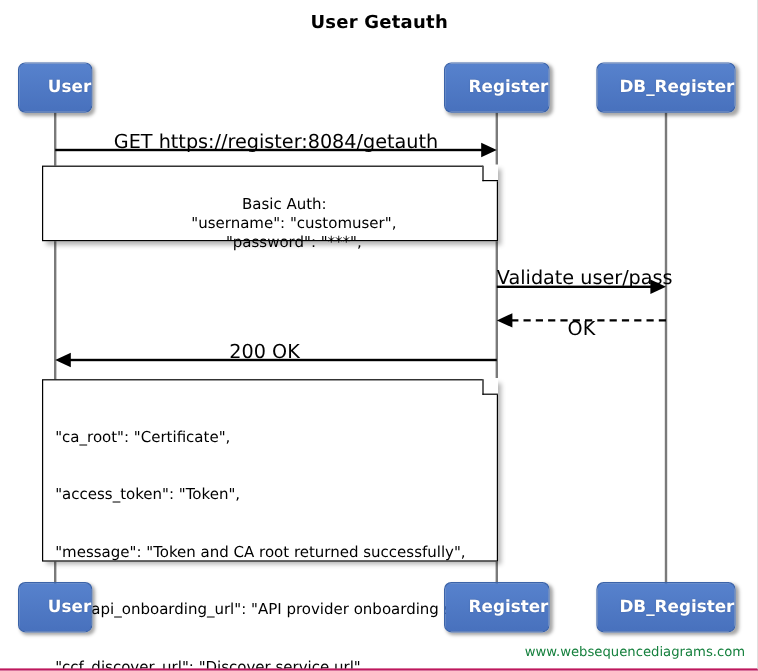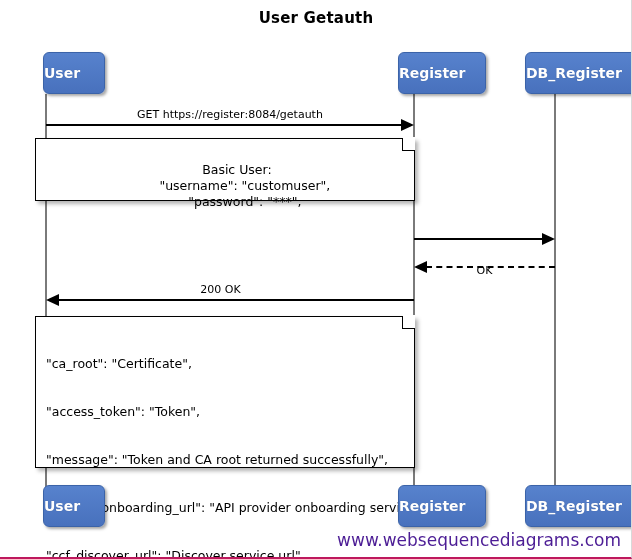--- a/index.html
+++ b/index.html
@@ -39,26 +39,25 @@
     position: absolute;
     background: #4a77c5;
     background: linear-gradient(180deg, #5782cd 0%, #4871bd 100%);
     border: 1px solid #3b63a8;
     border-radius: 6px;
     color: #ffffff;
     font-size: 14px;
     font-weight: bold;
     display: flex;
     align-items: center;
-    justify-content: flex-start;
+    justify-content: flex-end;
     box-shadow: 2px 2px 3px rgba(0,0,0,0.35);
     box-sizing: border-box;
     height: 42px;
     text-shadow: 0 0 1px rgba(0,0,0,0.25);
-    margin-left: 28px;
   }
 
   
   .lifeline {
     position: absolute;
     width: 2px;
     background: #7a7a7a;
   }
 
   
@@ -80,21 +79,21 @@
     border-bottom: 6px solid transparent;
   }
   .arrowhead.right {
     border-left: 13px solid #000000;
   }
   .arrowhead.left {
     border-right: 13px solid #000000;
   }
   .msg-label {
     position: absolute;
-    font-size: 11px;
+    font-size: 16px;
     color: #000000;
     white-space: nowrap;
     text-align: center;
   }
 
   
   .note {
     position: absolute;
     background: #ffffff;
     border: 1px solid #000000;
@@ -131,22 +130,22 @@
   }
   .note-body .ln { display: block; }
   .note.centered .note-body { text-align: center; }
   .note.centered .note-body .ln { text-align: left; display: inline-block; }
 
   
   .footer {
     position: absolute;
     right: 10px;
     bottom: 7px;
-    font-size: 17px;
-    color: #4c1d95;
+    font-size: 11px;
+    color: #15803d;
   }
 </style>
 </head>
 <body>
 
 <div id="diagram">
 
   <div class="title">User Getauth</div>
 
   <div class="lifeline" style="left:45px; top:94px; height:394px;"></div>
@@ -163,26 +162,27 @@
     <span>DB_Register</span>
   </div>
 
   <div class="msg-label" style="left:46px; top:108px; width:368px;">GET https://register:8084/getauth</div>
   <div class="msg-line" style="left:46px; top:124px; width:356px;"></div>
   <div class="arrowhead right" style="left:401px; top:119px;"></div>
 
   <div class="note centered" style="left:35px; top:138px; width:380px; height:63px;">
     <div class="fold"></div>
     <div class="note-body">
-      <span class="ln">Basic User:</span>
+      <span class="ln">Basic Auth:</span>
       <span class="ln">    "username": "customuser",</span>
       <span class="ln">    "password": "***",</span>
     </div>
   </div>
 
+  <div class="msg-label" style="left:414px; top:222px; width:141px;">Validate user/pass</div>
   <div class="msg-line" style="left:414px; top:238px; width:129px;"></div>
   <div class="arrowhead right" style="left:542px; top:233px;"></div>
 
   <div class="msg-label" style="left:414px; top:264px; width:141px;">OK</div>
   <div class="msg-line dashed" style="left:426px; top:266px; width:129px;"></div>
   <div class="arrowhead left" style="left:414px; top:261px;"></div>
 
   <div class="msg-label" style="left:46px; top:283px; width:349px;">200 OK</div>
   <div class="msg-line" style="left:58px; top:299px; width:356px;"></div>
   <div class="arrowhead left" style="left:46px; top:294px;"></div>

